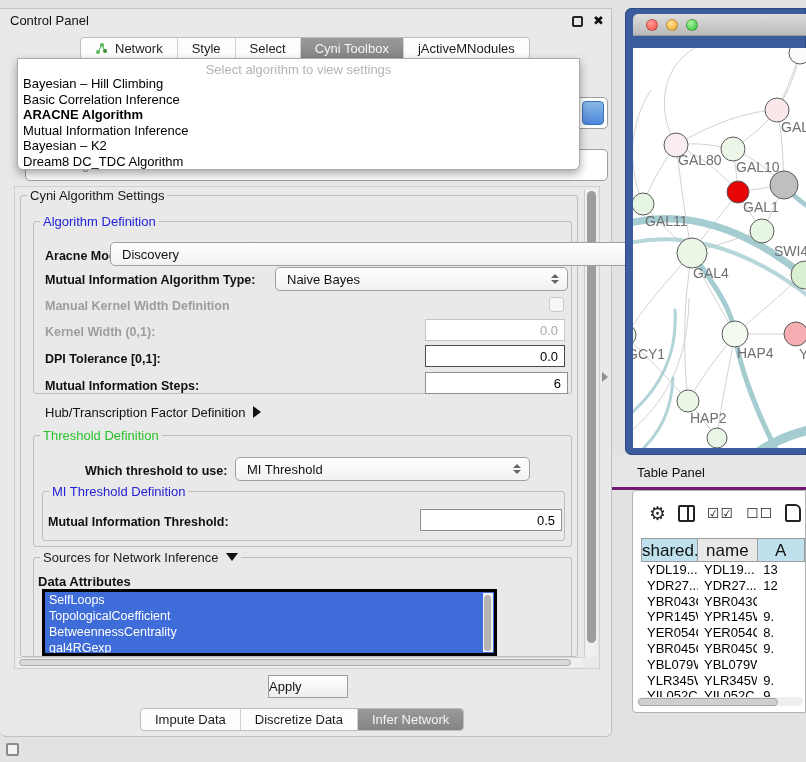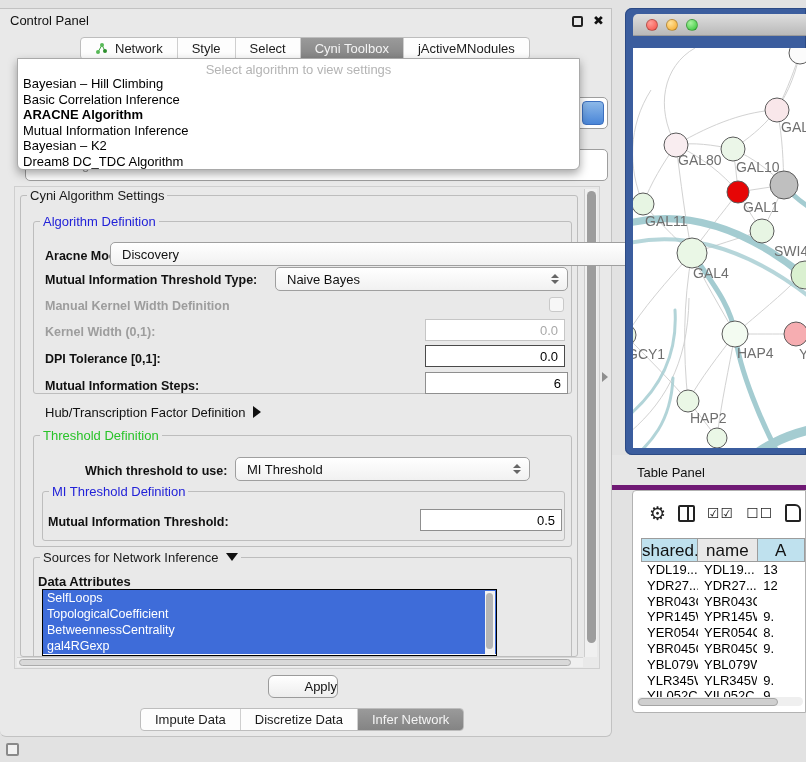--- a/index.html
+++ b/index.html
@@ -58,43 +58,43 @@
   .field { position:absolute; background:#fff; font-size:13px; text-align:right; padding:3px 6px 0 0; height:22px; }
   .f-dis { border:1px solid #c6c6c6; color:#a9a9a9; }
   .f-dark { border:1.5px solid #4a4a4a; color:#000; }
   .f-norm { border:1px solid #8f8f8f; color:#000; }
 
   .chk { position:absolute; width:15px; height:15px; border:1px solid #c9c9c9; border-radius:3px; background:#f7f7f7; cursor:pointer; }
 
   .arrow-right { display:inline-block; width:0; height:0; border-top:6px solid transparent; border-bottom:6px solid transparent; border-left:8px solid #111; vertical-align:-1px; }
   .arrow-down { display:inline-block; width:0; height:0; border-left:6px solid transparent; border-right:6px solid transparent; border-top:8px solid #111; vertical-align:1px; }
 
-  .attr-list { position:absolute; left:42px; top:580px; width:455px; height:67px; background:#fff; border:1px solid #000000; overflow:hidden; }
+  .attr-list { position:absolute; left:42px; top:580px; width:455px; height:67px; background:#fff; border:3px solid #000000; overflow:hidden; }
   .attr-item { height:16px; line-height:16px; font-size:12.5px; padding-left:4px; background:#3e6cd9; color:#fff; cursor:pointer; }
   .attr-scroll { position:absolute; right:1px; top:1px; bottom:1px; width:10px; background:#f2f2f2; }
   .attr-scroll .thumb { position:absolute; left:1px; top:2px; width:7px; height:56px; background:#b5b5b5; border-radius:4px; }
 
-  .apply-btn { position:absolute; left:268px; top:666px; width:70px; height:23px; background:linear-gradient(#ffffff,#ededed);
-    border:1px solid #9b9b9b; border-radius:6px; font-size:13px; color:#111; text-align:right; line-height:21px; cursor:pointer; }
+  .apply-btn { position:absolute; left:268px; top:666px; width:80px; height:23px; background:linear-gradient(#ffffff,#ededed);
+    border:1px solid #9b9b9b; border-radius:0; font-size:13px; color:#111; text-align:left; line-height:21px; cursor:pointer; }
 
   
   .net-window { position:absolute; left:625px; top:8px; width:181px; height:447px;
     background:#3b5d9e; border-radius:7px 0 0 7px; box-shadow:inset 0 0 0 1px #2c4a84; }
   .net-titlebar { position:absolute; left:8px; top:6px; right:0; height:22px;
     background:linear-gradient(#dedede,#b9b9b9); border-radius:5px 0 0 0; border-bottom:1px solid #9a9a9a; }
   .light { position:absolute; top:5px; width:12px; height:12px; border-radius:50%; border:1px solid rgba(0,0,0,.25); cursor:pointer; }
   .l-red { left:13px; background:radial-gradient(circle at 35% 30%, #ff9d97, #f64e45); }
   .l-yellow { left:33px; background:radial-gradient(circle at 35% 30%, #ffe29a, #f5a623); }
   .l-green { left:53px; background:radial-gradient(circle at 35% 30%, #a8f3a0, #2ec233); }
   .net-canvas { position:absolute; left:8px; top:28px; right:0; bottom:7px; background:#fff; overflow:hidden;margin-top:12px; }
   .net-canvas svg { display:block; }
   .node-label { font-size:14px; fill:#6f6f6f; font-family:"Liberation Sans",sans-serif; }
 
   
-  .tp-titlebar { position:absolute; left:612px; top:455px; width:194px; height:35px; background:#e6e6e6; border-bottom:5px solid #701a75; }
+  .tp-titlebar { position:absolute; left:612px; top:455px; width:194px; height:35px; background:#e6e6e6; border-bottom:3px solid #701a75; }
   .tp-title { position:absolute; left:25px; top:10px; font-size:13px; color:#111; }
   .tp-card { position:absolute; left:632px; top:490px; width:174px; height:223px; background:#fff; border:1px solid #b2b2b2; border-radius:4px 0 0 4px; overflow:hidden; }
   .tp-toolbar { position:absolute; left:0; top:0; width:100%; height:44px; display:flex; align-items:center; gap:12px; padding-left:16px; }
   .ico { cursor:pointer; color:#222; }
   .gear { font-size:19px; line-height:19px; }
   .split-ico { width:17px; height:17px; border:2px solid #222; border-radius:2px; position:relative; }
   .split-ico:after { content:""; position:absolute; left:50%; top:0; bottom:0; width:2px; background:#222; }
   .chk-pair { font-size:14px; letter-spacing:1px; color:#222; }
   .doc-ico { width:16px; height:18px; border:2px solid #222; border-radius:2px 6px 2px 2px; }
   .tp-table { position:absolute; left:8px; top:47px; right:0; }
@@ -181,21 +181,21 @@
     <span class="group-title t-blue">Algorithm Definition</span>
   </div>
   <span class="lbl" style="left:45px; top:240px;">Aracne Mode:</span>
   <div class="combo" style="left:110px; top:233px; width:538px;">
     <span class="val">Discovery</span>
     <span class="spin">
         <i class="up"></i>
         <i class="dn"></i>
       </span>
   </div>
-  <span class="lbl" style="left:45px; top:264px;">Mutual Information Threshold Type:</span>
+  <span class="lbl" style="left:45px; top:264px;">Mutual Information Algorithm Type:</span>
   <div class="combo" style="left:275px; top:258px; width:293px;">
     <span class="val">Naive Bayes</span>
     <span class="spin">
         <i class="up"></i>
         <i class="dn"></i>
       </span>
   </div>
   <span class="lbl disabled" style="left:45px; top:290px;">Manual Kernel Width Definition</span>
   <span class="chk" style="left:549px; top:288px;"></span>
   <span class="lbl disabled" style="left:45px; top:316px;">Kernel Width (0,1):</span>

